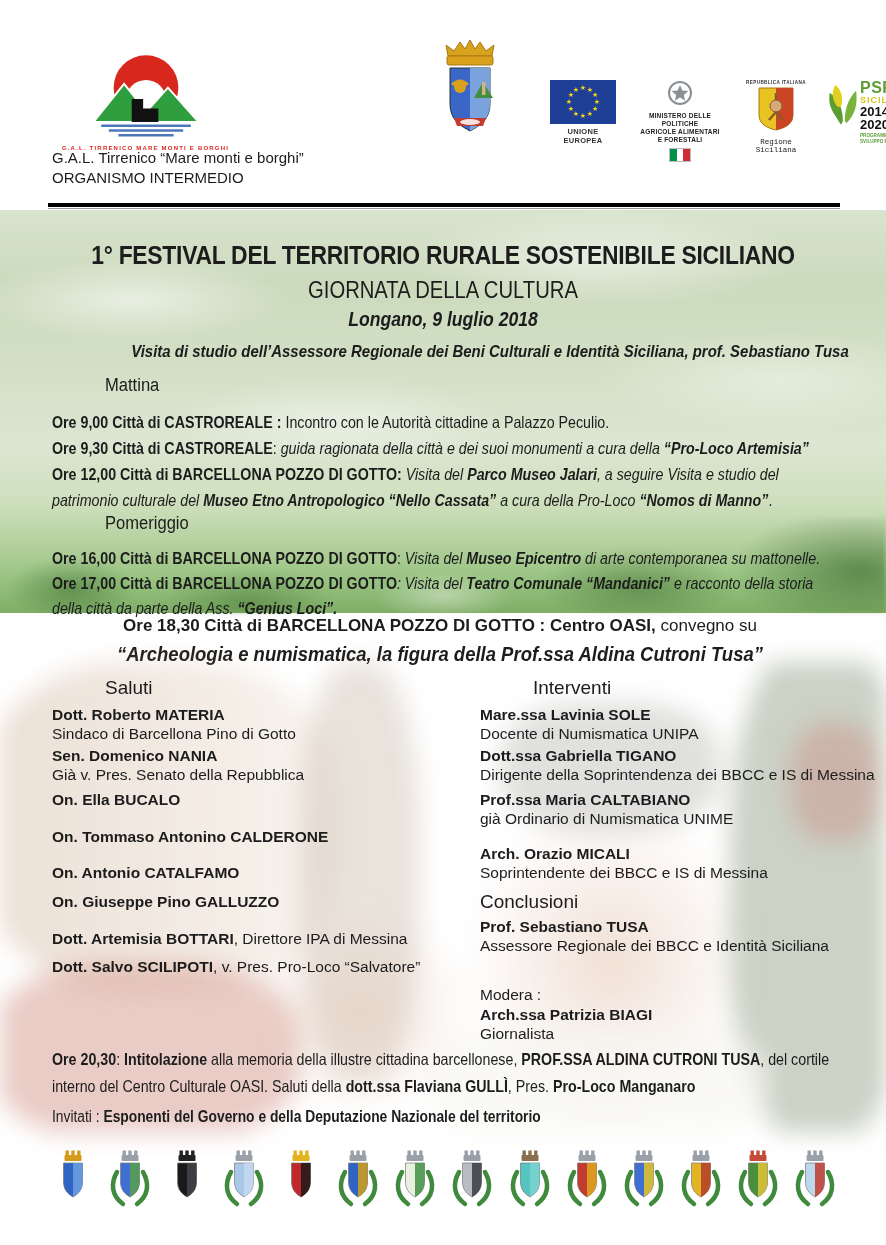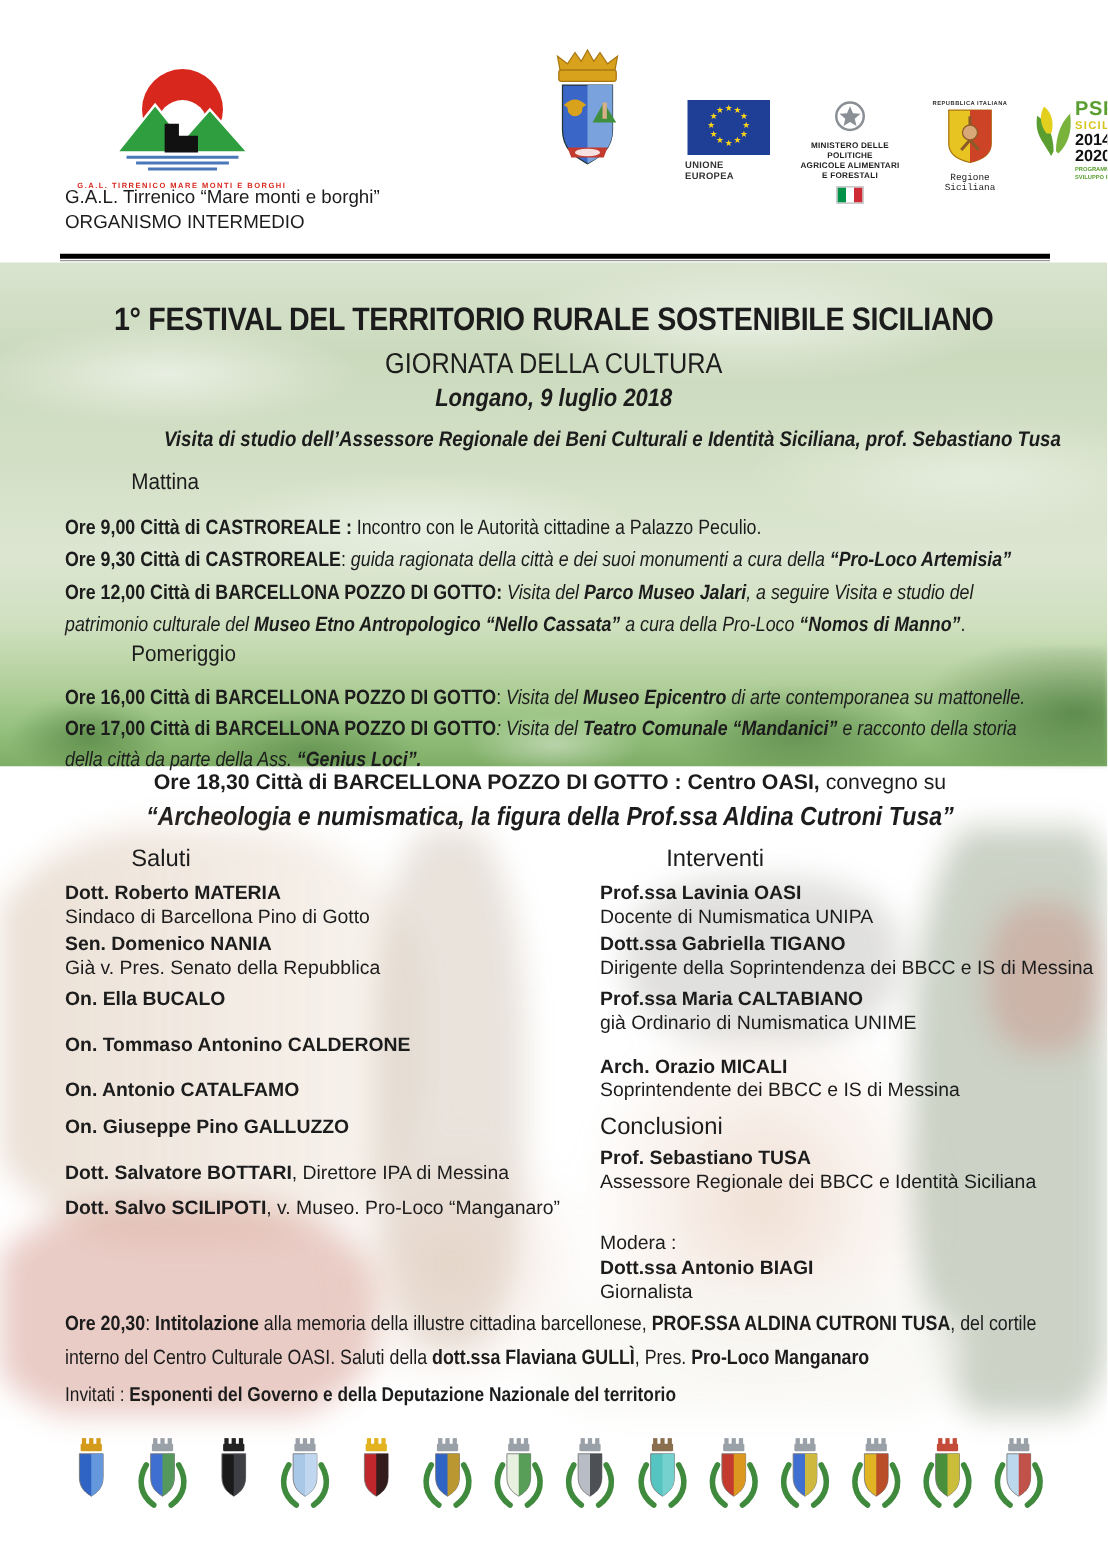--- a/index.html
+++ b/index.html
@@ -9,21 +9,21 @@
 
   
   .gal-logo{position:absolute;left:58px;top:40px;width:175px;text-align:center;}
   .gal-caption{font-size:6px;color:var(--gal-red);letter-spacing:1.2px;font-weight:bold;margin-top:1px;}
   .gal-sun{fill:var(--gal-red);}
   .gal-mount{fill:var(--gal-green);}
   .gal-waves path{stroke:var(--gal-blue);}
   .org-lines{position:absolute;left:52px;top:148px;font-size:15px;line-height:20px;}
   .city-crest{position:absolute;left:424px;top:34px;}
   .logo-row{position:absolute;left:548px;top:80px;display:flex;align-items:flex-start;gap:14px;}
-  .eu-logo{width:70px;text-align:left;}
+  .eu-logo{width:70px;text-align:center;}
   .eu-flag{position:relative;width:66px;height:44px;background:var(--eu-blue);margin:0 auto;}
   .eu-star{position:absolute;color:var(--eu-star);font-size:7px;transform:translate(-50%,-50%);line-height:1;}
   .eu-label{font-size:7.5px;font-weight:bold;color:#333;margin-top:3px;letter-spacing:.3px;}
   .ministry{width:96px;text-align:center;}
   .ministry-label{font-size:6.5px;font-weight:bold;line-height:8px;color:#222;margin-top:2px;letter-spacing:.2px;}
   .ita-flag{display:inline-block;width:20px;height:12px;margin-top:4px;border:1px solid #bbb;
             background:linear-gradient(90deg,var(--flag-green) 33%,#fff 33%,#fff 66%,var(--flag-red) 66%);}
   .region{width:68px;text-align:center;}
   .region-top{font-size:4.6px;font-weight:bold;color:#333;letter-spacing:.4px;margin-bottom:1px;}
   .region-bottom{font-family:"Liberation Mono",monospace;font-size:7.5px;color:#222;margin-top:2px;}
@@ -266,33 +266,33 @@
   </div>
 
   <div class="col col-left" data-interactable="false">
       <div data-interactable="false" class="col-header col-header-indent" style="margin-top: 0px;">Saluti</div>
       <div data-interactable="false" class="speaker" style="margin-top: 5px;"><span class="sp-name" data-interactable="false">Dott. Roberto MATERIA</span><div class="sp-role" data-interactable="false">Sindaco di Barcellona Pino di Gotto</div></div>
       <div data-interactable="false" class="speaker" style="margin-top: 3px;"><span class="sp-name" data-interactable="false">Sen. Domenico NANIA</span><div class="sp-role" data-interactable="false">Già v. Pres. Senato della Repubblica</div></div>
       <div data-interactable="false" class="speaker" style="margin-top: 6px;"><span class="sp-name" data-interactable="false">On. Ella BUCALO</span></div>
       <div data-interactable="false" class="speaker" style="margin-top: 18px;"><span class="sp-name" data-interactable="false">On. Tommaso Antonino CALDERONE</span></div>
       <div data-interactable="false" class="speaker" style="margin-top: 17px;"><span class="sp-name" data-interactable="false">On. Antonio CATALFAMO</span></div>
       <div data-interactable="false" class="speaker" style="margin-top: 10px;"><span class="sp-name" data-interactable="false">On. Giuseppe Pino GALLUZZO</span></div>
-      <div data-interactable="false" class="speaker" style="margin-top: 18px;"><span class="sp-name" data-interactable="false">Dott. Salvatore BOTTARI</span><span class="sp-role" data-interactable="false">, Direttore IPA di Messina</span></div>
-      <div data-interactable="false" class="speaker" style="margin-top: 9px;"><span class="sp-name" data-interactable="false">Dott. Salvo SCILIPOTI</span><span class="sp-role" data-interactable="false">, v. Museo. Pro-Loco “Manganaro”</span></div>
+      <div data-interactable="false" class="speaker" style="margin-top: 18px;"><span class="sp-name" data-interactable="false">Dott. Artemisia BOTTARI</span><span class="sp-role" data-interactable="false">, Direttore IPA di Messina</span></div>
+      <div data-interactable="false" class="speaker" style="margin-top: 9px;"><span class="sp-name" data-interactable="false">Dott. Salvo SCILIPOTI</span><span class="sp-role" data-interactable="false">, v. Pres. Pro-Loco “Salvatore”</span></div>
     </div>
   <div class="col col-right" data-interactable="false">
       <div data-interactable="false" class="col-header col-header-indent" style="margin-top: 0px;">Interventi</div>
-      <div data-interactable="false" class="speaker" style="margin-top: 5px;"><span class="sp-name" data-interactable="false">Prof.ssa Lavinia OASI</span><div class="sp-role" data-interactable="false">Docente di Numismatica UNIPA</div></div>
+      <div data-interactable="false" class="speaker" style="margin-top: 5px;"><span class="sp-name" data-interactable="false">Mare.ssa Lavinia SOLE</span><div class="sp-role" data-interactable="false">Docente di Numismatica UNIPA</div></div>
       <div data-interactable="false" class="speaker" style="margin-top: 3px;"><span class="sp-name" data-interactable="false">Dott.ssa Gabriella TIGANO</span><div class="sp-role" data-interactable="false">Dirigente della Soprintendenza dei BBCC e IS di Messina</div></div>
       <div data-interactable="false" class="speaker" style="margin-top: 6px;"><span class="sp-name" data-interactable="false">Prof.ssa Maria CALTABIANO</span><div class="sp-role" data-interactable="false">già Ordinario di Numismatica UNIME</div></div>
       <div data-interactable="false" class="speaker" style="margin-top: 16px;"><span class="sp-name" data-interactable="false">Arch. Orazio MICALI</span><div class="sp-role" data-interactable="false">Soprintendente dei BBCC e IS di Messina</div></div>
       <div data-interactable="false" class="col-header" style="margin-top: 8px;">Conclusioni</div>
       <div data-interactable="false" class="speaker" style="margin-top: 3px;"><span class="sp-name" data-interactable="false">Prof. Sebastiano TUSA</span><div class="sp-role" data-interactable="false">Assessore  Regionale dei BBCC e Identità Siciliana</div></div>
       <div data-interactable="false" class="col-header col-header-small" style="margin-top: 30px;">Modera :</div>
-      <div data-interactable="false" class="speaker" style="margin-top: 0px;"><span class="sp-name" data-interactable="false">Dott.ssa Antonio BIAGI</span><div class="sp-role" data-interactable="false">Giornalista</div></div>
+      <div data-interactable="false" class="speaker" style="margin-top: 0px;"><span class="sp-name" data-interactable="false">Arch.ssa Patrizia BIAGI</span><div class="sp-role" data-interactable="false">Giornalista</div></div>
     </div>
 
   <div class="closing" data-interactable="false">
     <div class="ore2030" data-interactable="false"><span class="seg-b" data-interactable="false">Ore 20,30</span><span class="seg-r" data-interactable="false">: </span><span class="seg-b" data-interactable="false">Intitolazione</span><span class="seg-r" data-interactable="false"> alla memoria della illustre cittadina barcellonese, </span><span class="seg-b" data-interactable="false">PROF.SSA ALDINA CUTRONI TUSA</span><span class="seg-r" data-interactable="false">, del cortile interno del Centro Culturale OASI. Saluti della </span><span class="seg-b" data-interactable="false">dott.ssa Flaviana GULLÌ</span><span class="seg-r" data-interactable="false">, Pres. </span><span class="seg-b" data-interactable="false">Pro-Loco Manganaro</span></div>
     <div class="invitati" data-interactable="false"><span class="seg-r" data-interactable="false">Invitati : </span><span class="seg-b" data-interactable="false">Esponenti del Governo e della Deputazione Nazionale del territorio</span></div>
   </div>
 
   <div class="crest-row" data-interactable="false">
       <div class="crest" data-interactable="false"><svg width="46" height="60" viewBox="0 0 46 60">
           <rect x="15.5" y="2.5" width="3.4" height="5" fill="#d49a1a"></rect>

